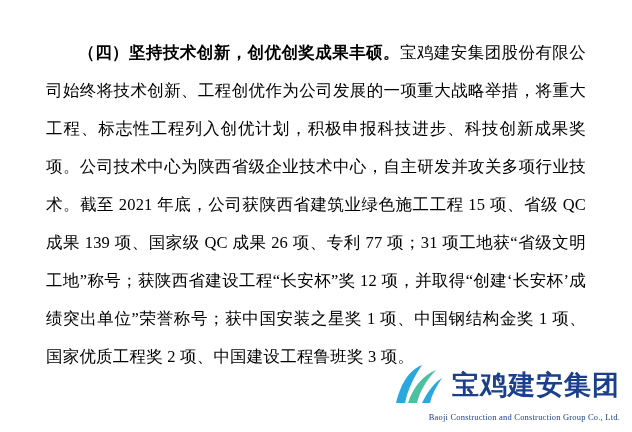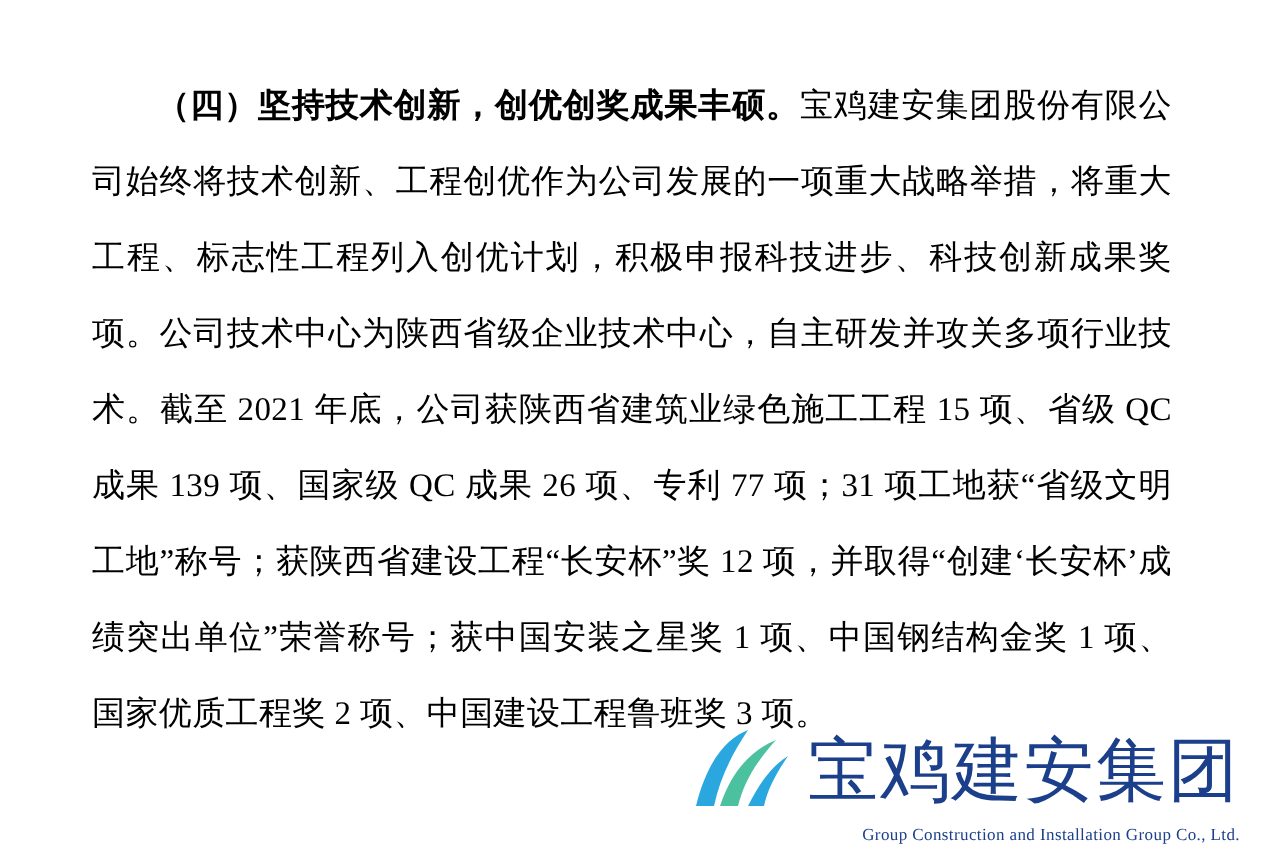--- a/index.html
+++ b/index.html
@@ -64,22 +64,22 @@
     width: 52px;
     height: 44px;
     position: relative;
     flex: none;
   }
   .wm-mark svg {
     display: block;
   }
   .wm-title {
     font-family: "Liberation Serif", "DejaVu Serif", serif;
-    font-size: 35px;
-    font-weight: normal;
+    font-size: 27px;
+    font-weight: bold;
     color: #1b3f8b;
     letter-spacing: 1px;
     line-height: 1;
     white-space: nowrap;
   }
   .wm-sub {
     margin-top: 5px;
     font-family: "Liberation Serif", "DejaVu Serif", serif;
     font-size: 8.5px;
     color: #1b3f8b;
@@ -102,16 +102,16 @@
     <div class="wm-top">
       <span class="wm-mark">
         <svg width="52" height="44" viewBox="0 0 52 44" xmlns="http://www.w3.org/2000/svg">
           <path d="M4 40 C10 16, 20 6, 30 2 C22 14, 16 26, 13 40 Z" fill="#2aa7df"></path>
           <path d="M16 40 C22 22, 32 12, 44 7 C34 18, 28 28, 25 40 Z" fill="#4cc1a0"></path>
           <path d="M30 40 C36 28, 42 20, 50 15 C44 24, 40 31, 38 40 Z" fill="#2aa7df"></path>
         </svg>
       </span>
       <span class="wm-title">宝鸡建安集团</span>
     </div>
-    <div class="wm-sub">Group Construction and Installation Group Co., Ltd.</div>
+    <div class="wm-sub">Baoji Construction and Construction Group Co., Ltd.</div>
   </div>
 
 </div>
 
 </body></html>

